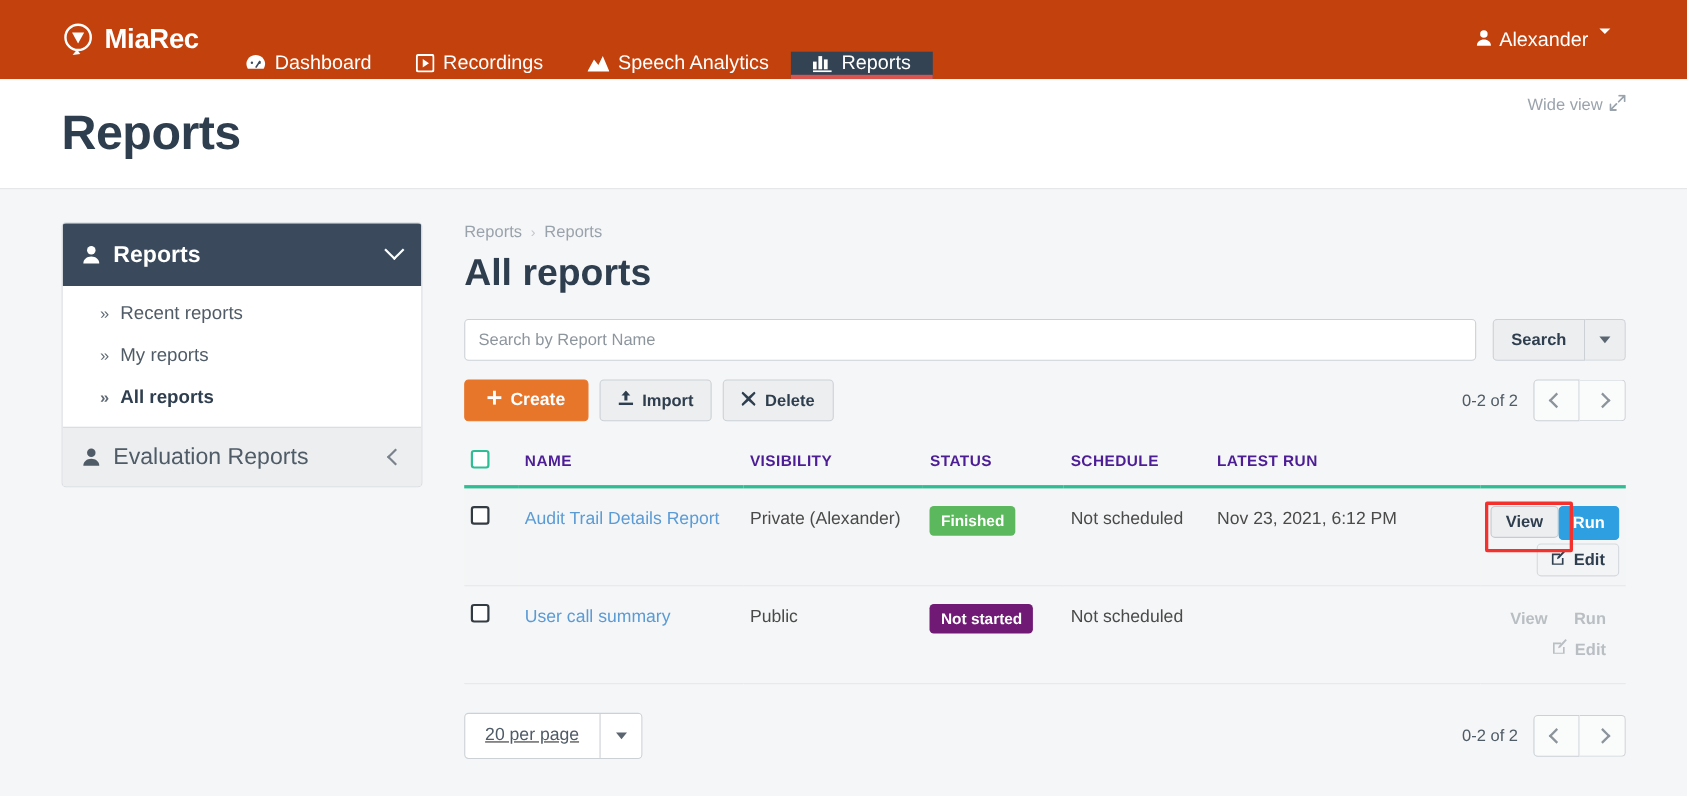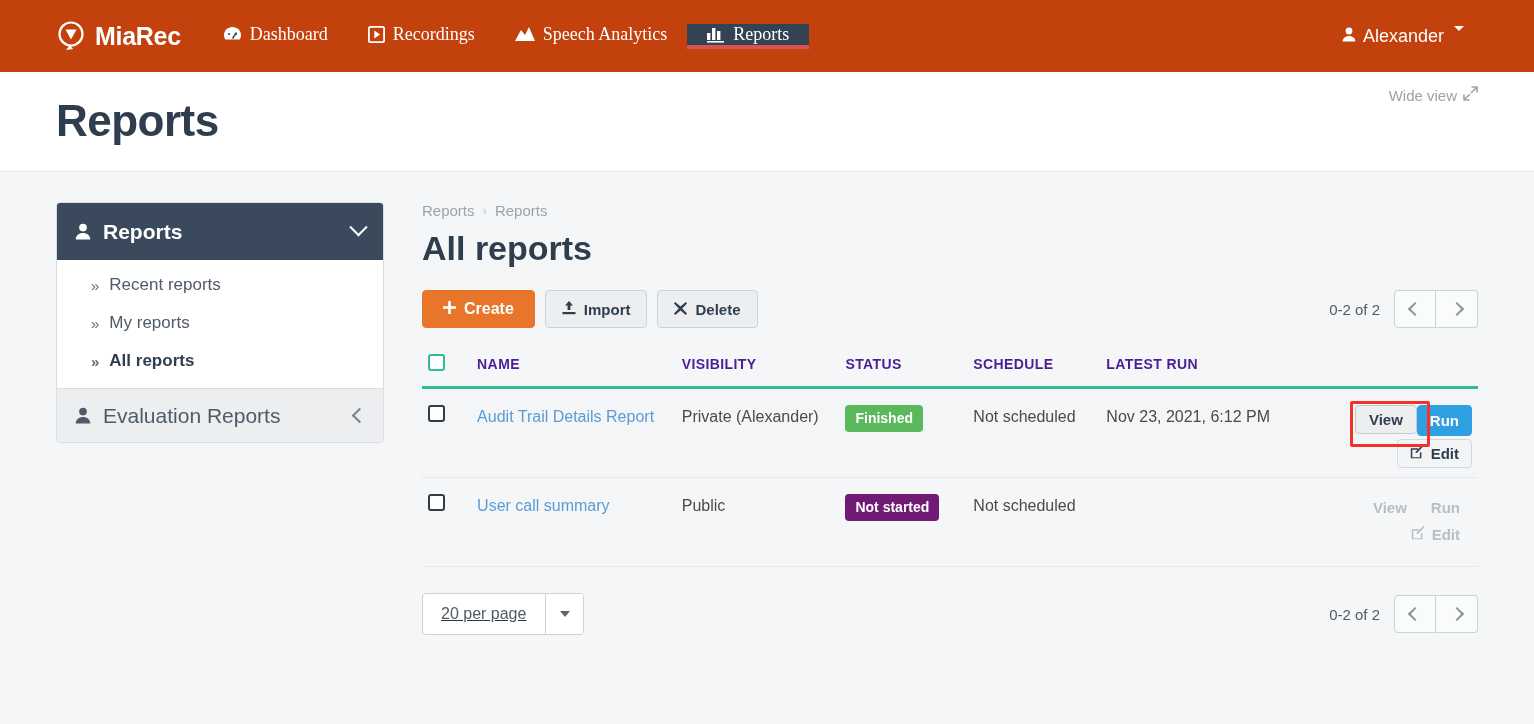--- a/index.html
+++ b/index.html
@@ -26,21 +26,21 @@
     padding: 0 22px 0 56px;
     text-decoration: none;
   }
   .brand-logo { width: 32px; height: 32px; flex: 0 0 32px; margin-right: 7px; }
   .brand-text {
     color: #ffffff;
     font-size: 25px;
     font-weight: bold;
     letter-spacing: -0.3px;
   }
-  .nav-items { display: flex; align-items: center; font-family: Liberation Serif, serif; }
+  .nav-items { display: flex; align-items: flex-end; }
   .nav-item {
     display: flex; align-items: center; gap: 8px;
     padding: 0 20px;
     color: #ffffff;
     font-size: 18px;
     text-decoration: none;
     white-space: nowrap;
     border-bottom: 4px solid transparent;
     cursor: pointer;
   }
@@ -524,20 +524,29 @@
   <section class="main">
 
     <nav class="crumbs">
       <a href="#">Reports</a>
       <span class="crumb-sep">›</span>
       <a href="#">Reports</a>
     </nav>
 
     <h2 class="main-title">All reports</h2>
 
+    <div class="search-row">
+      <input class="search-input" type="text" placeholder="Search by Report Name" style="">
+      <div class="search-grp">
+        <button class="btn btn-search">Search</button>
+        <button class="btn btn-search-caret">
+          <span class="caret-dark"></span>
+        </button>
+      </div>
+    </div>
 
     <div class="action-row">
       <button class="btn btn-create">
         <span>
           <svg width="13" height="13" viewBox="0 0 13 13">
               <rect x="5.2" y="0" width="2.6" height="13" fill="#fff"></rect>
               <rect x="0" y="5.2" width="13" height="2.6" fill="#fff"></rect>
             </svg>
         </span>
         <span>Create</span>

